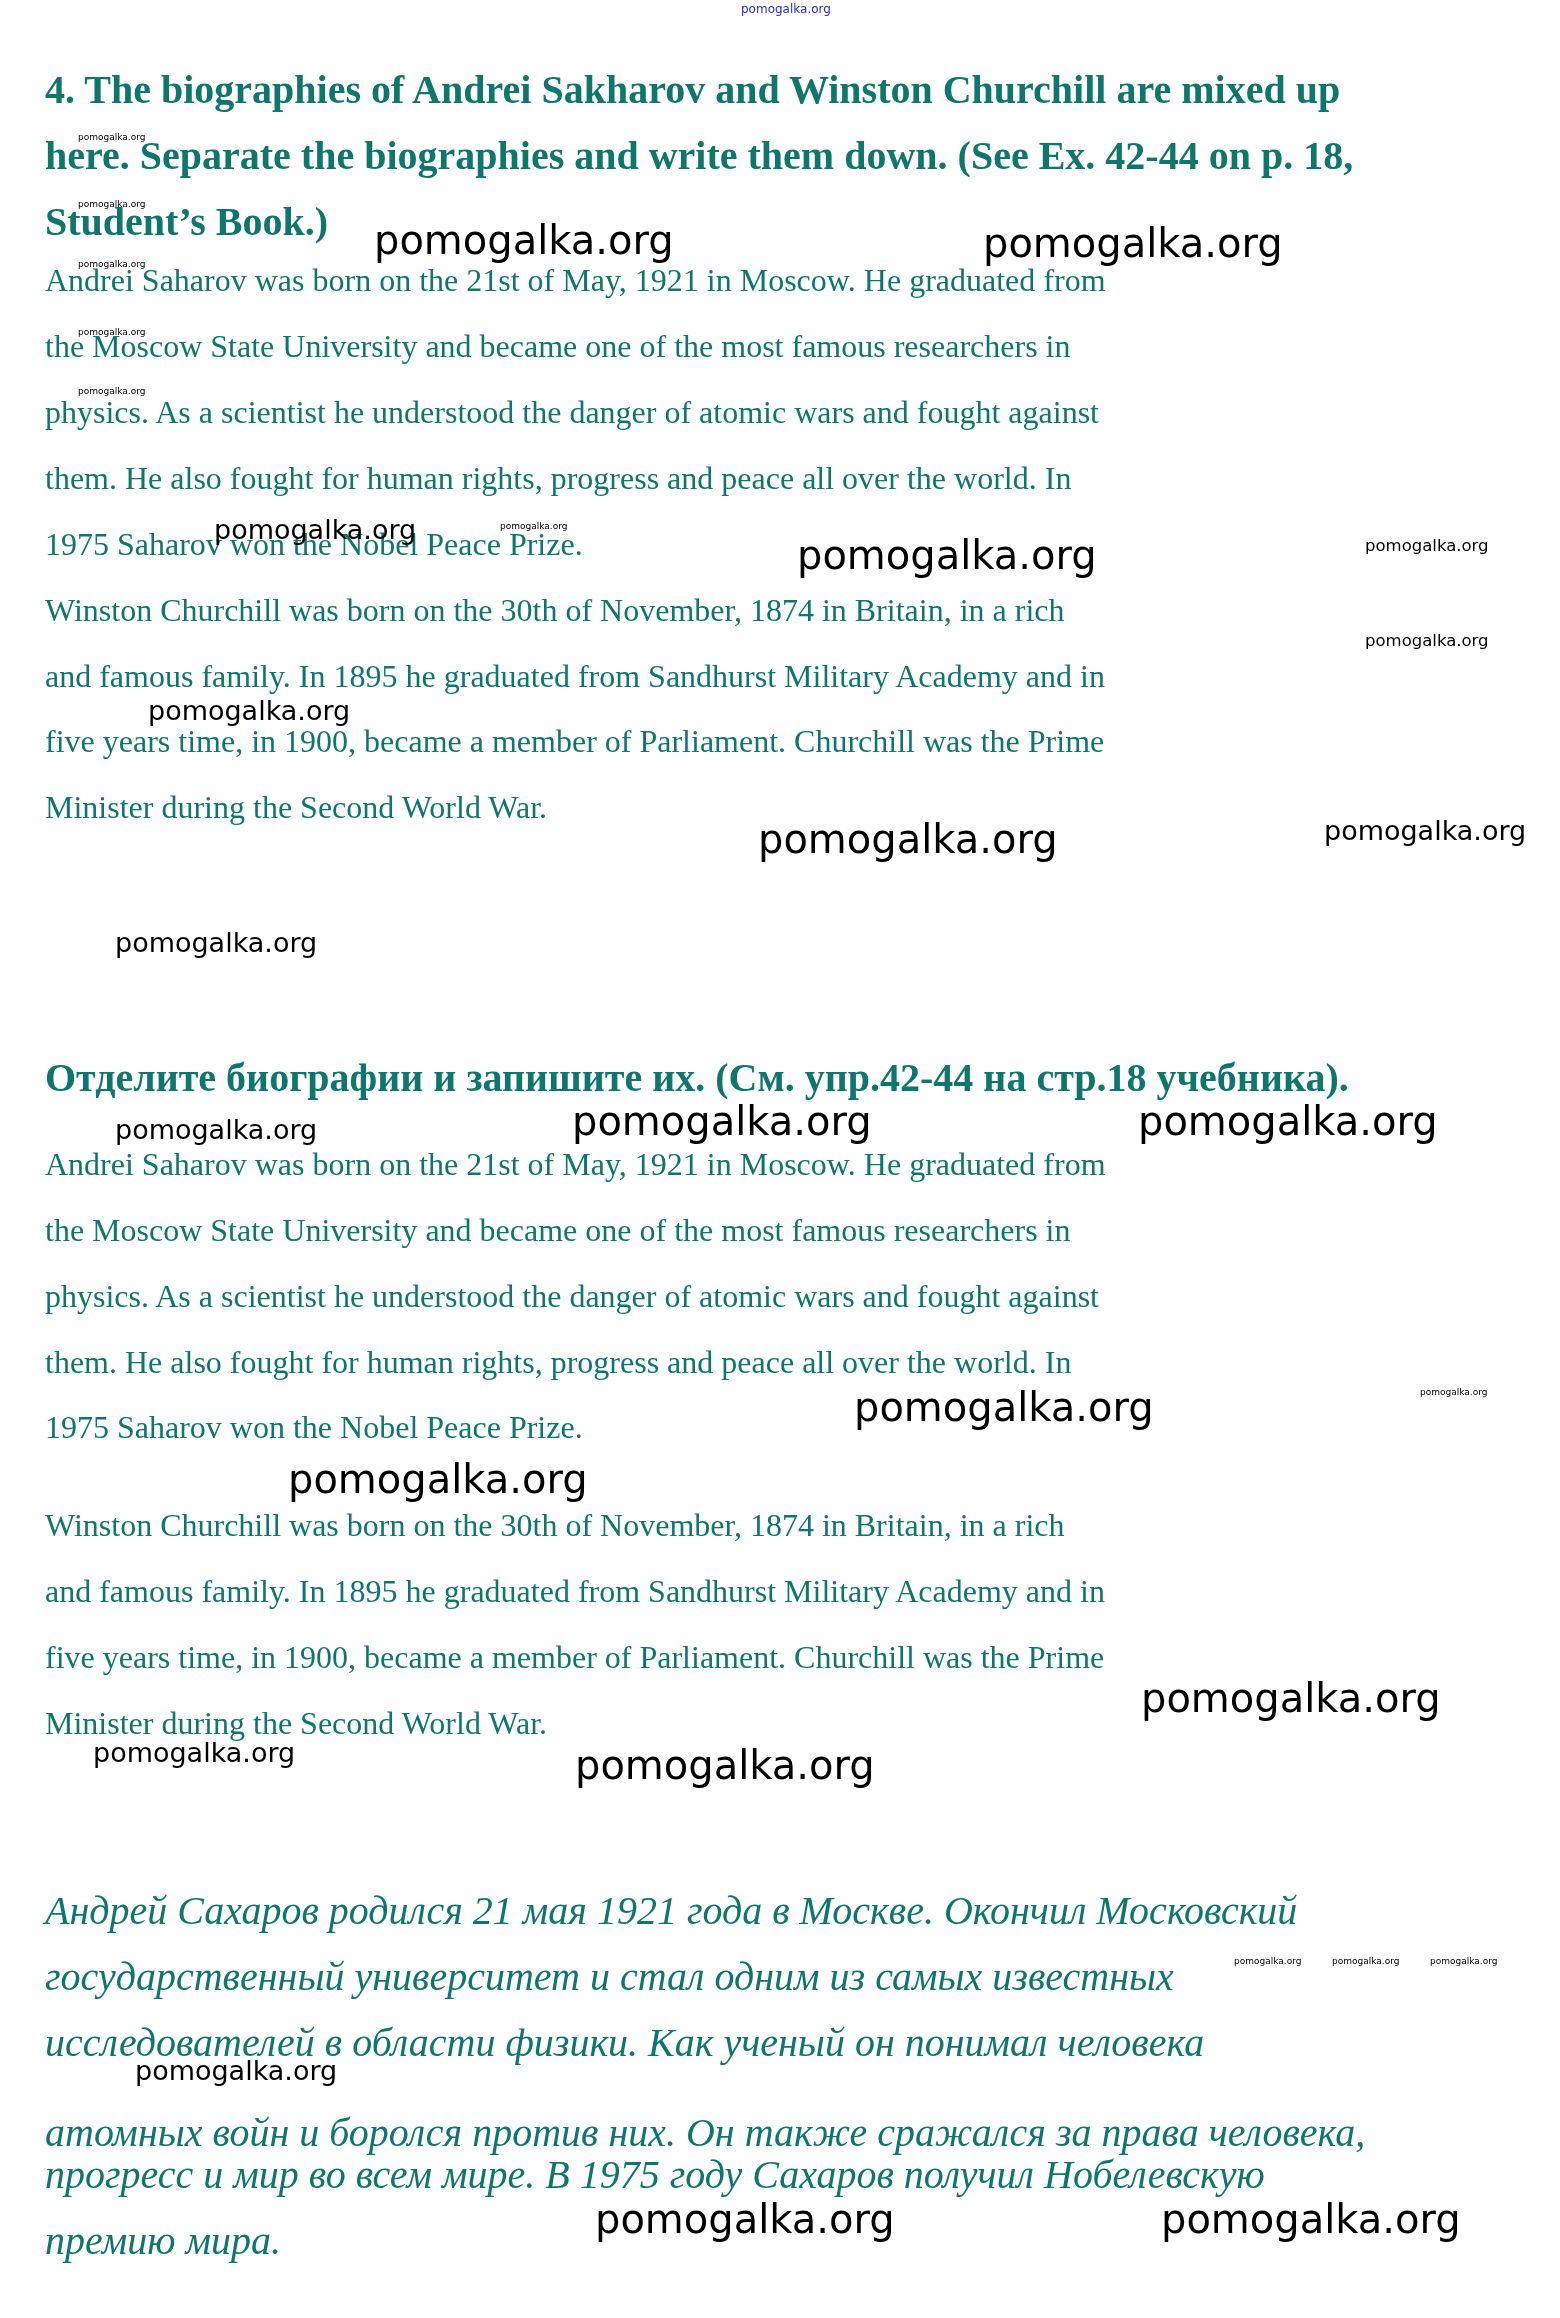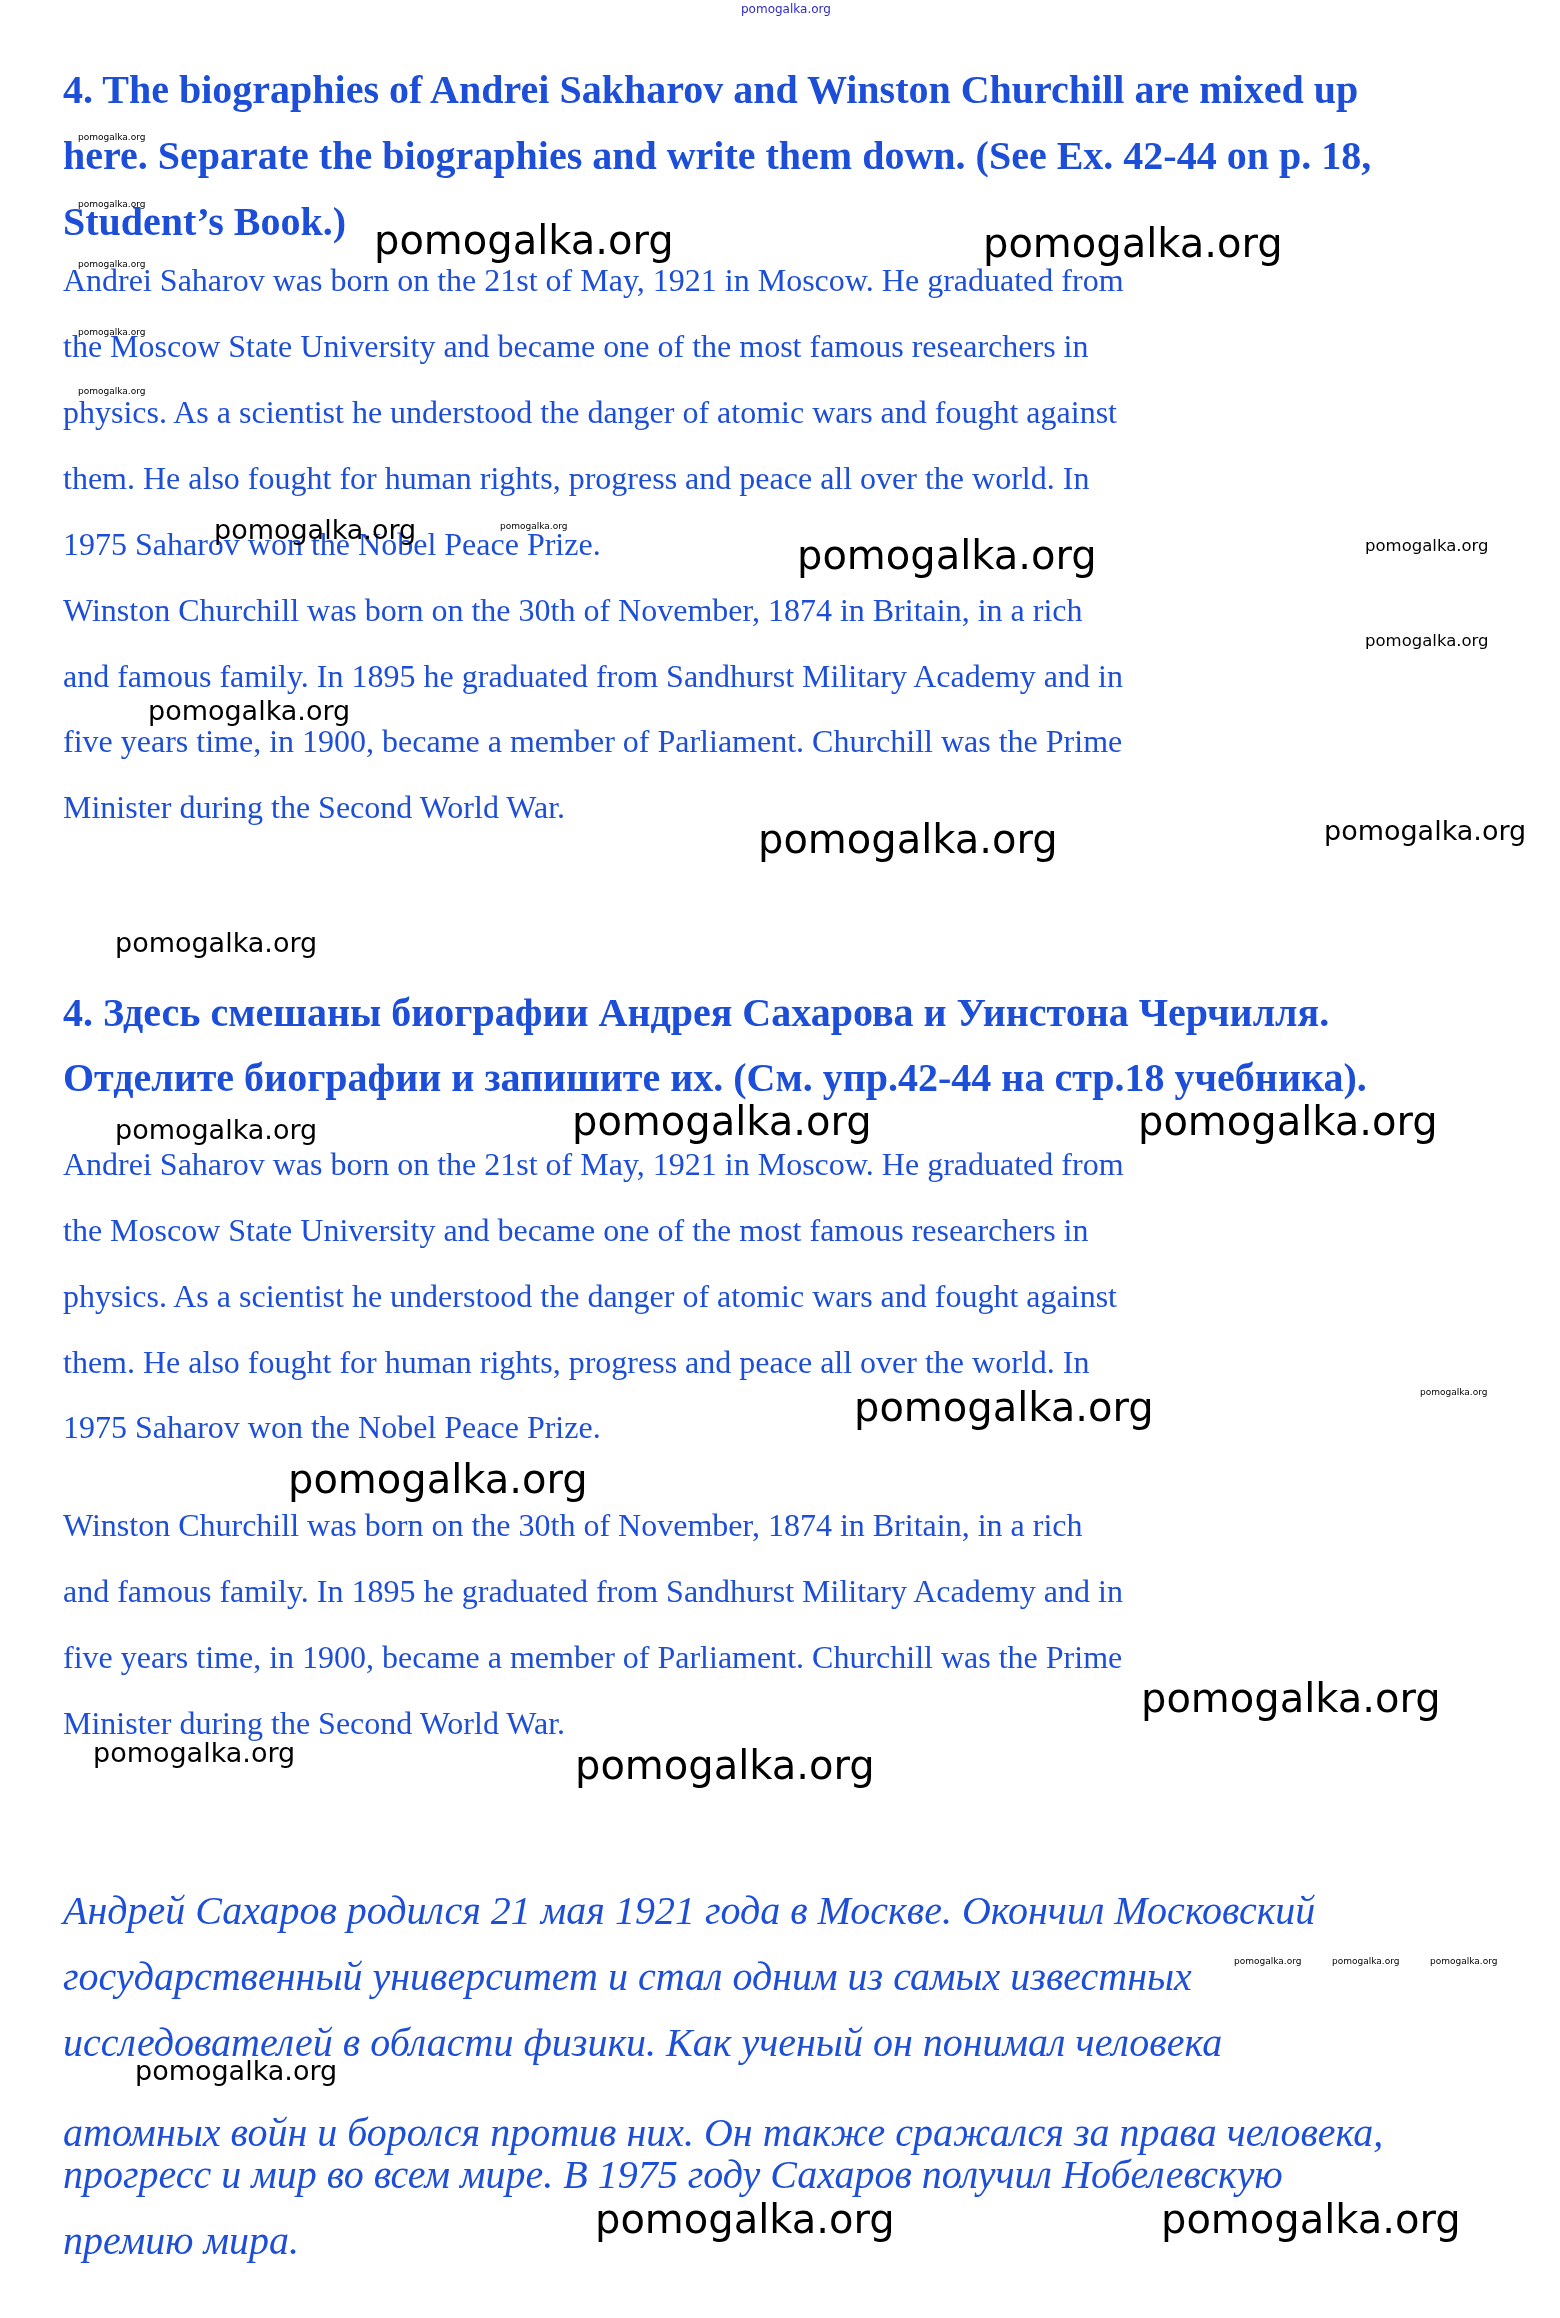--- a/index.html
+++ b/index.html
@@ -1,18 +1,18 @@
 <!DOCTYPE html>
 <html style="font-size:12px"><head>
 <meta charset="utf-8">
 <style>
   html, body { margin: 0; padding: 0; background: #ffffff; }
   body { width: 1561px; height: 2319px; position: relative; overflow: hidden; }
   .page { position: absolute; left: 0; top: 0; width: 1561px; height: 2280px; background: #fff; }
-  .line { position: absolute; left: 63px; white-space: nowrap; color: #1d4ed8;
+  .line { position: absolute; left: 45px; white-space: nowrap; color: #0f766e;
           font-family: "Liberation Serif", serif; }
   .heading { font-weight: bold; font-size: 40px; }
   .body-text { font-size: 32px; }
   .italic { font-style: italic; font-size: 40px; }
   .wm { position: absolute; white-space: nowrap; color: #000;
         font-family: "DejaVu Sans", sans-serif; }
   .wm-xs { font-size: 9px; }
   .wm-s { font-size: 16.5px; }
   .wm-m { font-size: 27px; }
   .wm-l { font-size: 40px; }
@@ -33,21 +33,20 @@
   <div class="line body-text" style="top:328px;">the Moscow State University and became one of the most famous researchers in</div>
   <div class="line body-text" style="top:394px;">physics. As a scientist he understood the danger of atomic wars and fought against</div>
   <div class="line body-text" style="top:460px;">them. He also fought for human rights, progress and peace all over the world. In</div>
   <div class="line body-text" style="top:526px;">1975 Saharov won the Nobel Peace Prize.</div>
 
   <div class="line body-text" style="top:592px;">Winston Churchill was born on the 30th of November, 1874 in Britain, in a rich</div>
   <div class="line body-text" style="top:658px;">and famous family. In 1895 he graduated from Sandhurst Military Academy and in</div>
   <div class="line body-text" style="top:723px;">five years time, in 1900, became a member of Parliament. Churchill was the Prime</div>
   <div class="line body-text" style="top:789px;">Minister during the Second World War.</div>
 
-  <div class="line heading" style="top:989px;">4. Здесь смешаны биографии Андрея Сахарова и Уинстона Черчилля.</div>
   <div class="line heading" style="top:1054px;">Отделите биографии и запишите их. (См. упр.42-44 на стр.18 учебника).</div>
 
   <div class="line body-text" style="top:1146px;">Andrei Saharov was born on the 21st of May, 1921 in Moscow. He graduated from</div>
   <div class="line body-text" style="top:1212px;">the Moscow State University and became one of the most famous researchers in</div>
   <div class="line body-text" style="top:1278px;">physics. As a scientist he understood the danger of atomic wars and fought against</div>
   <div class="line body-text" style="top:1344px;">them. He also fought for human rights, progress and peace all over the world. In</div>
   <div class="line body-text" style="top:1409px;">1975 Saharov won the Nobel Peace Prize.</div>
 
   <div class="line body-text" style="top:1507px;">Winston Churchill was born on the 30th of November, 1874 in Britain, in a rich</div>
   <div class="line body-text" style="top:1573px;">and famous family. In 1895 he graduated from Sandhurst Military Academy and in</div>

